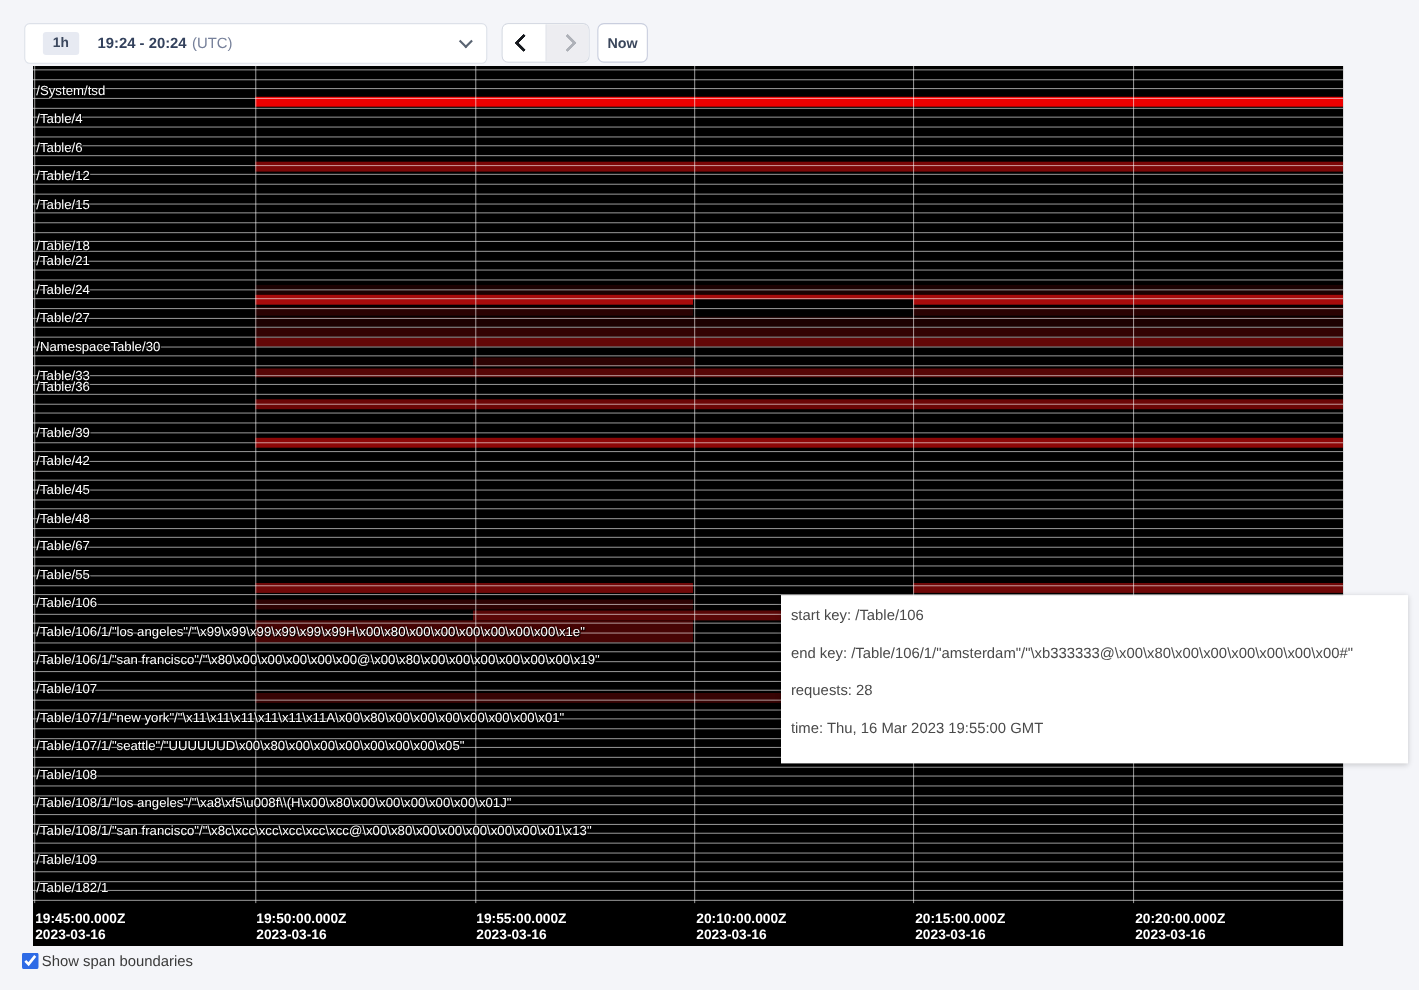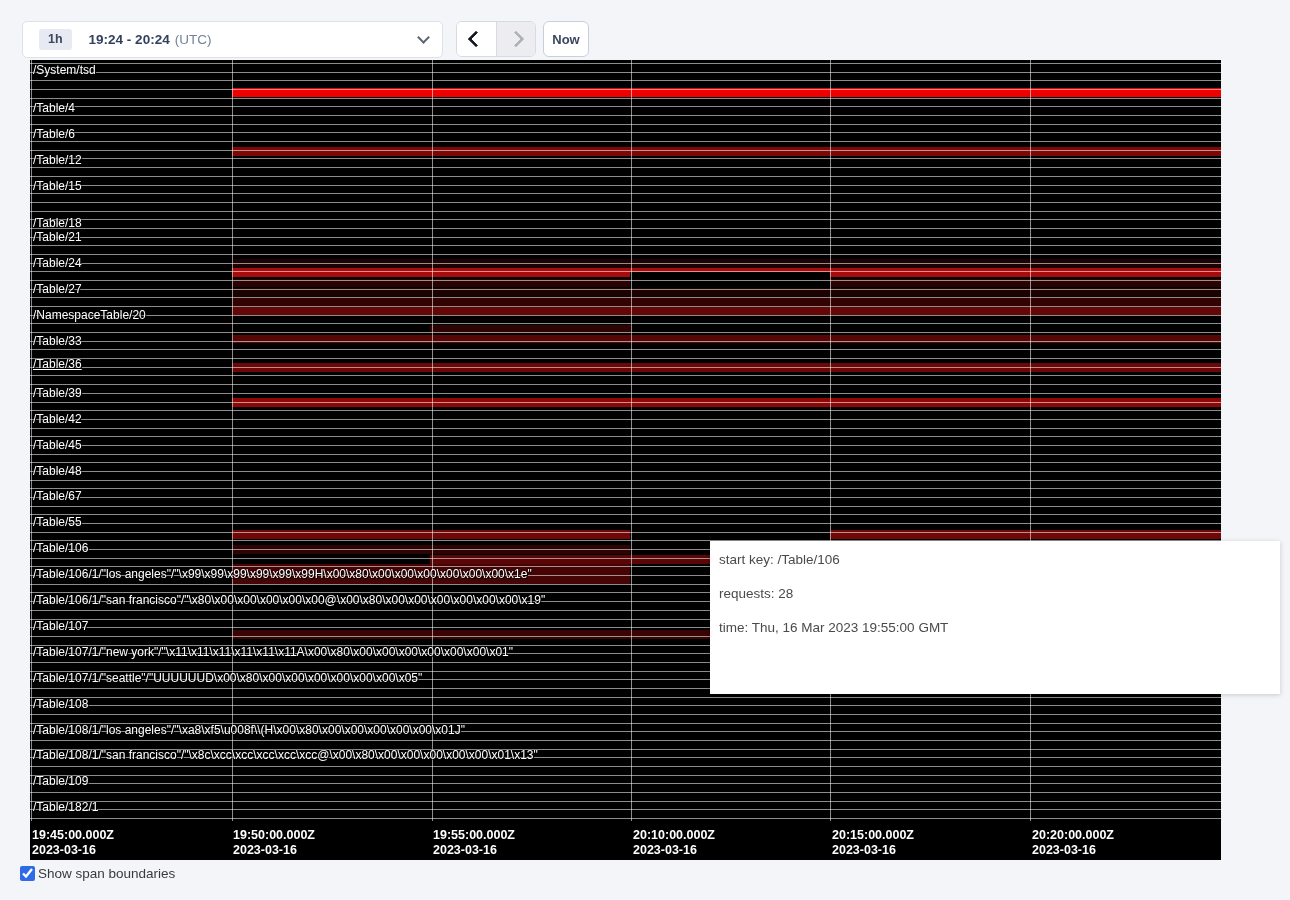--- a/index.html
+++ b/index.html
@@ -199,32 +199,32 @@
     <div class="hline" style="top: 732.12px;"></div>
     <div class="hline" style="top: 740.8px;"></div>
     <div class="hline" style="top: 749.48px;"></div>
     <div class="hline" style="top: 758.16px;"></div>
     <div class="vline" style="left: 1px; top: 0px; height: 761px;"></div>
     <div class="vline" style="left: 202px; top: 0px; height: 761px;"></div>
     <div class="vline" style="left: 402px; top: 0px; height: 761px;"></div>
     <div class="vline" style="left: 601px; top: 0px; height: 761px;"></div>
     <div class="vline" style="left: 800px; top: 0px; height: 761px;"></div>
     <div class="vline" style="left: 1000px; top: 0px; height: 761px;"></div>
-    <div class="key-label" style="top: 4px;">/System/tsd</div>
+    <div class="key-label" style="top: 16px;">/System/tsd</div>
     <div class="key-label" style="top: 41.9px;">/Table/4</div>
     <div class="key-label" style="top: 67.8px;">/Table/6</div>
     <div class="key-label" style="top: 93.7px;">/Table/12</div>
     <div class="key-label" style="top: 119.6px;">/Table/15</div>
     <div class="key-label" style="top: 157px;">/Table/18</div>
     <div class="key-label" style="top: 171.4px;">/Table/21</div>
     <div class="key-label" style="top: 197.3px;">/Table/24</div>
     <div class="key-label" style="top: 223.2px;">/Table/27</div>
-    <div class="key-label" style="top: 249.1px;">/NamespaceTable/20</div>
+    <div class="key-label" style="top: 249.1px;">/NamespaceTable/30</div>
     <div class="key-label" style="top: 275px;">/Table/33</div>
-    <div class="key-label" style="top: 298px; text-decoration: underline;">/Table/36</div>
+    <div class="key-label" style="top: 285px;">/Table/36</div>
     <div class="key-label" style="top: 326.8px;">/Table/39</div>
     <div class="key-label" style="top: 352.7px;">/Table/42</div>
     <div class="key-label" style="top: 378.6px;">/Table/45</div>
     <div class="key-label" style="top: 404.5px;">/Table/48</div>
     <div class="key-label" style="top: 430.4px;">/Table/67</div>
     <div class="key-label" style="top: 456.3px;">/Table/55</div>
     <div class="key-label" style="top: 482.2px;">/Table/106</div>
     <div class="key-label" style="top: 508.1px;">/Table/106/1/"los angeles"/"\x99\x99\x99\x99\x99\x99H\x00\x80\x00\x00\x00\x00\x00\x00\x1e"</div>
     <div class="key-label" style="top: 534px;">/Table/106/1/"san francisco"/"\x80\x00\x00\x00\x00\x00@\x00\x80\x00\x00\x00\x00\x00\x00\x19"</div>
     <div class="key-label" style="top: 559.9px;">/Table/107</div>
@@ -244,20 +244,21 @@
     <div class="axis-tick" style="left: 603px; top: 768px;">20:10:00.000Z</div>
     <div class="axis-tick" style="left: 603px; top: 783px;">2023-03-16</div>
     <div class="axis-tick" style="left: 802px; top: 768px;">20:15:00.000Z</div>
     <div class="axis-tick" style="left: 802px; top: 783px;">2023-03-16</div>
     <div class="axis-tick" style="left: 1002px; top: 768px;">20:20:00.000Z</div>
     <div class="axis-tick" style="left: 1002px; top: 783px;">2023-03-16</div>
   </div>
 
 <div id="tooltip">
     <div class="tooltip-line">start key: /Table/106</div>
+    <div class="tooltip-line">end key: /Table/106/1/"amsterdam"/"\xb333333@\x00\x80\x00\x00\x00\x00\x00\x00#"</div>
     <div class="tooltip-line">requests: 28</div>
     <div class="tooltip-line">time: Thu, 16 Mar 2023 19:55:00 GMT</div>
   </div>
 
 <div id="footer-row">
   <input type="checkbox" id="span-checkbox" checked="" style="accent-color: rgb(46, 107, 230);">
   <label for="span-checkbox" id="span-label">Show span boundaries</label>
 </div>
 
 </body></html>

